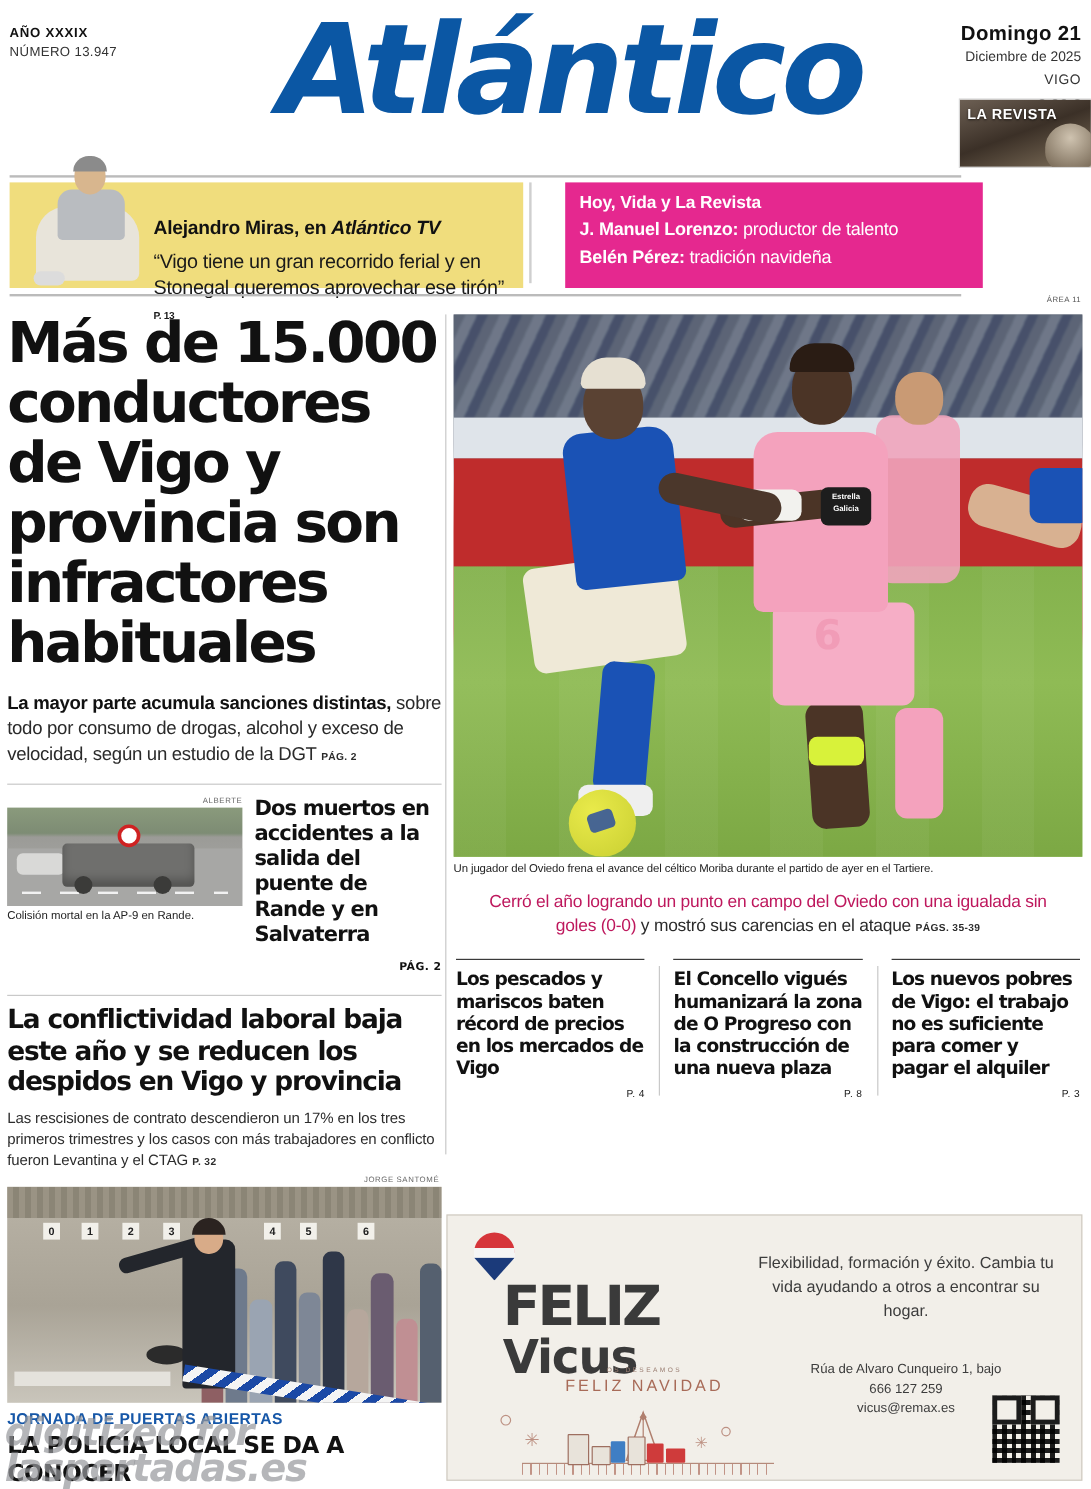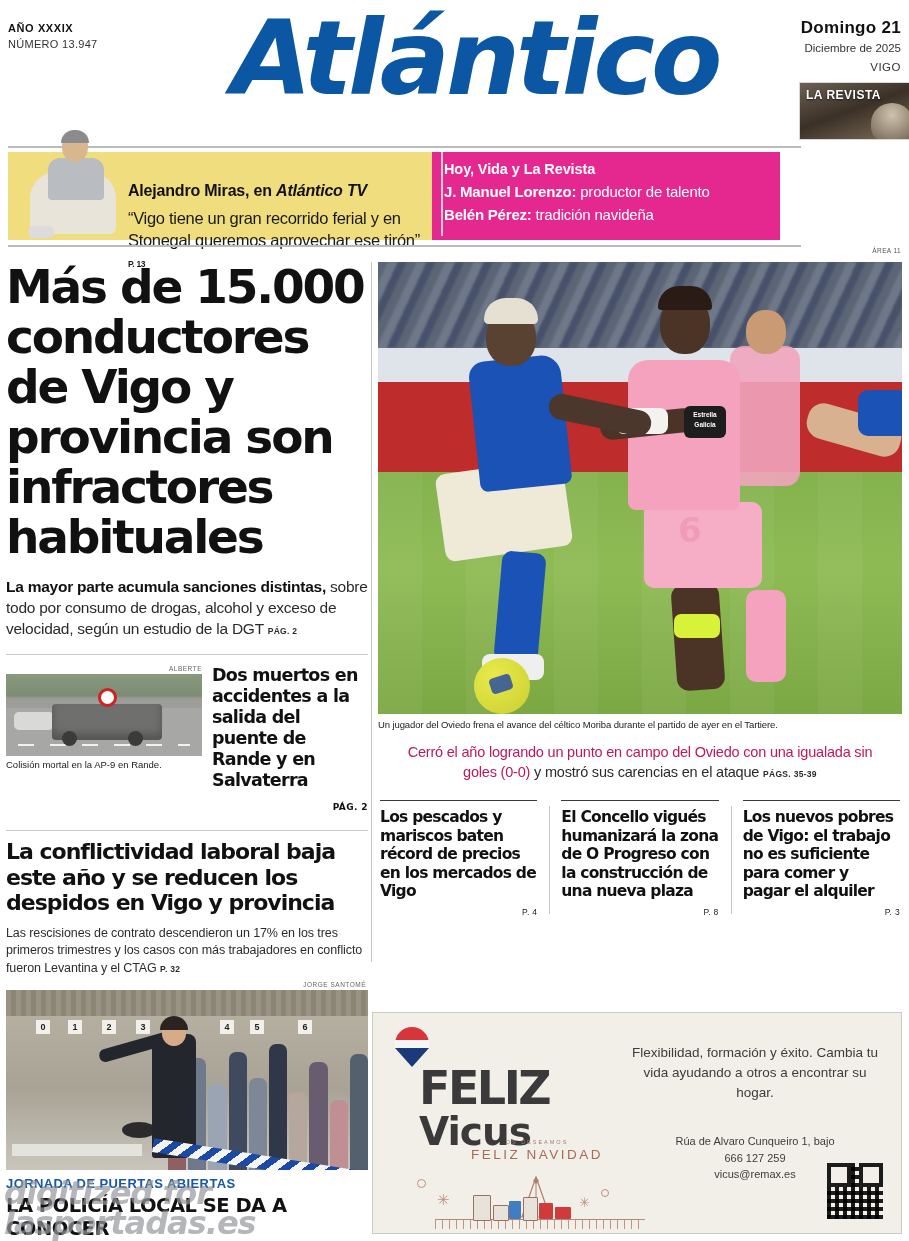--- a/index.html
+++ b/index.html
@@ -81,21 +81,21 @@
   .pp-hair{position:absolute;left:39px;top:0px;width:28px;height:13px;border-radius:14px 14px 0 0;background:#8b8b8b;}
   .pp-body{
     position:absolute;left:26px;top:28px;width:56px;height:42px;border-radius:12px 12px 4px 4px;
     background:#b9bcc0;
   }
   .pp-legs{position:absolute;left:12px;top:62px;width:62px;height:40px;background:#5f86b8;
     transform:skewX(-14deg);border-radius:6px;}
   .pp-shoe{position:absolute;left:6px;top:96px;width:26px;height:12px;border-radius:6px;background:#dcdcdc;}
 
   .promo-pink{
-    position:absolute;left:432px;top:4px;width:348px;height:88px;background:#e5288f;color:#fff;
+    position:absolute;left:471px;top:4px;width:348px;height:88px;background:#e5288f;color:#fff;
     padding:9px 12px;box-sizing:border-box;
   }
   .pk-top{font-size:14.5px;font-weight:bold;letter-spacing:-.1px;}
   .pk-line{font-size:15px;margin-top:6px;letter-spacing:-.2px;}
   .pk-line b{font-weight:bold;}
   .promo-rule{position:absolute;left:441px;top:152px;width:2px;height:84px;background:#cfcfcf;}
   .strip-top{position:absolute;left:8px;top:146px;width:793px;height:2px;background:#bbb;}
   .strip-bot{position:absolute;left:8px;top:245px;width:793px;height:2px;background:#bbb;}
 
   

